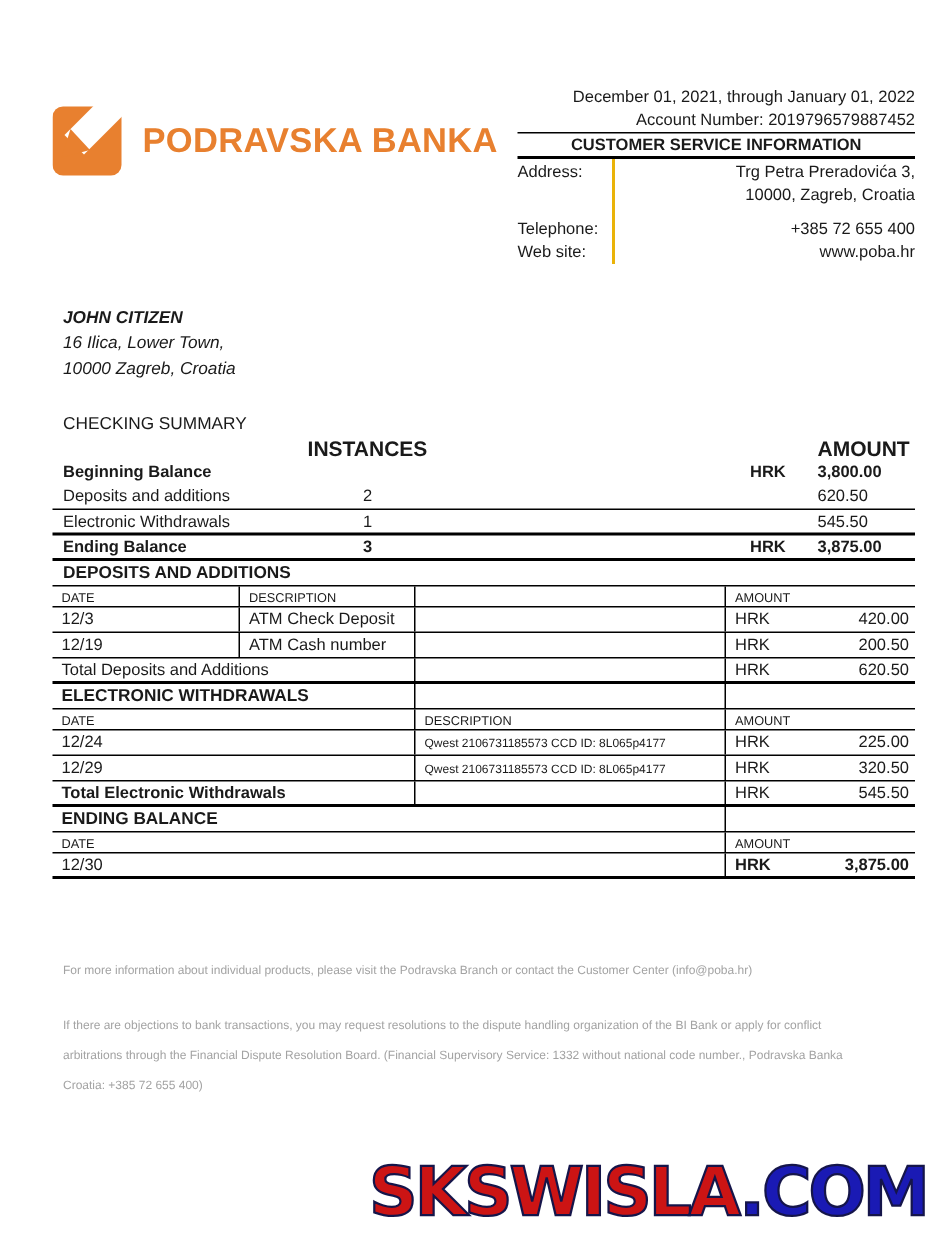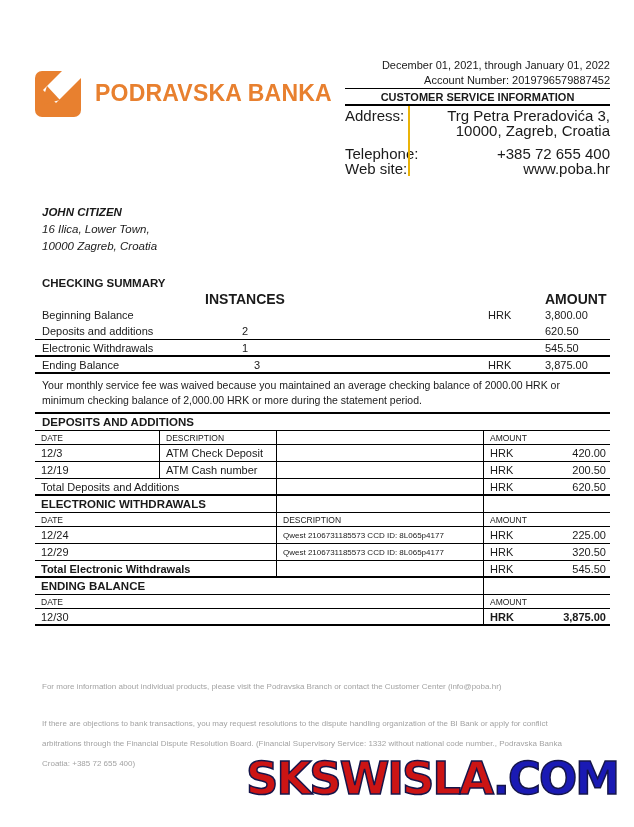--- a/index.html
+++ b/index.html
@@ -10,44 +10,44 @@
   
   .header { display:flex; justify-content:space-between; align-items:flex-start; }
   .brand { display:flex; align-items:center; margin-top:6px; }
   .brand-name { color:var(--brand,#E8802F); font-weight:bold; font-size:23px;
                 letter-spacing:.2px; margin-left:8px; }
   .hdr-right { width:265px; font-size:11px; }
   .hdr-line { text-align:right; line-height:15px; }
   .rule-thin  { border-top:1px solid #000; }
   .rule-thick { border-top:2px solid #000; }
   .csi-title { text-align:center; font-weight:bold; font-size:11px; padding:2px 0 1px; }
-  .csi-table { display:flex; font-size:15px;justify-content:center; }
+  .csi-table { display:flex; font-size:11px;justify-content:center; }
   .csi-labels { width:63px; padding-top:2px; }
   .csi-labels div { line-height:15px; }
   .csi-values { flex:1; border-left:2px solid #eab308; text-align:right; padding-top:2px; }
   .csi-values div { line-height:15px; }
   .csi-gap { height:8px; }
 
   
   .customer { margin-top:28px; font-size:11.5px; line-height:17px; padding-left:7px;font-style:italic; }
   .customer .name { font-weight:bold; }
 
   
-  .sec-title { font-weight:bold; font-size:11.5px; padding-left:7px; }
+  .sec-title { font-weight:normal; font-size:11.5px; padding-left:7px; }
   .sum-title { margin-top:22px; }
   .sum-head, .sum-row { display:grid; grid-template-columns:165px 90px 1fr 45px 65px;
                         align-items:center; }
   .sum-head { height:15px; font-size:14px; font-weight:bold; margin-top:2px; }
   .sum-head .c-inst { text-align:center; }
   .sum-head .c-amt  { grid-column:5; text-align:right; padding-right:4px; }
   .sum-row { height:17px; font-size:11px; }
   .sum-row .lbl { padding-left:7px; }
   .sum-row .inst { text-align:center; }
   .sum-row .amt { padding-right:4px; }
-  .sum-row.b { font-weight:normal;gap:12px; }
+  .sum-row.b { font-weight:bold; }
   .bb1 { border-bottom:1px solid #000; }
   .bb2 { border-bottom:2px solid #000; }
   .fee { font-size:10.5px; line-height:15px; padding:4px 4px 4px 7px; }
 
   
   .tbl-title { display:grid; align-items:center; height:17px; }
   .tbl-title .t { font-weight:bold; font-size:11.5px; padding-left:7px; }
   .g4 { grid-template-columns:125px 117px 207px 126px; }
   .g3 { grid-template-columns:242px 207px 126px; }
   .g2 { grid-template-columns:449px 126px; }
@@ -59,21 +59,21 @@
               padding:0 4px 0 6px; height:100%; }
   .desc-sm { font-size:8px;text-align:center; }
   .bold { font-weight:bold; }
 
   
   .foot { margin-top:55px; color:#a3a3a3; font-size:8px; padding-left:7px; }
   .foot .n1 { line-height:11px; }
   .foot .n2 { margin-top:22px; line-height:20px; }
 
   
-  .watermark { position:absolute; right:16px; bottom:22px; font-size:45px;
+  .watermark { position:absolute; right:16px; bottom:6px; font-size:45px;
                font-weight:bold; letter-spacing:-2px; white-space:nowrap;
                font-family:"DejaVu Sans", sans-serif;
                -webkit-text-stroke:1.5px #15154a; }
   .wm1 { color:var(--wm1,#cc1414); }
   .wm2 { color:var(--wm2,#1a1ab4); }
 </style>
 </head>
 <body>
 
 <div class="page">
@@ -148,24 +148,20 @@
     <span></span>
     <span class="amt">545.50</span>
   </div>
   <div class="sum-row b bb2">
     <span class="lbl">Ending Balance</span>
     <span class="inst">3</span>
     <span></span>
     <span>HRK</span>
     <span class="amt">3,875.00</span>
   </div>
-  <div class="fee bb2">
-    <div>Your monthly service fee was waived because you maintained an average checking balance of 2000.00 HRK or</div>
-    <div>minimum checking balance of 2,000.00 HRK or more during the statement period.</div>
-  </div>
 
   <div class="tbl-title bb1">
     <span class="t">DEPOSITS AND ADDITIONS</span>
   </div>
   <div class="thead g4 bb1">
     <span class="cell vr">DATE</span>
     <span class="cell vr">DESCRIPTION</span>
     <span class="cell vr"></span>
     <span class="cell">AMOUNT</span>
   </div>

